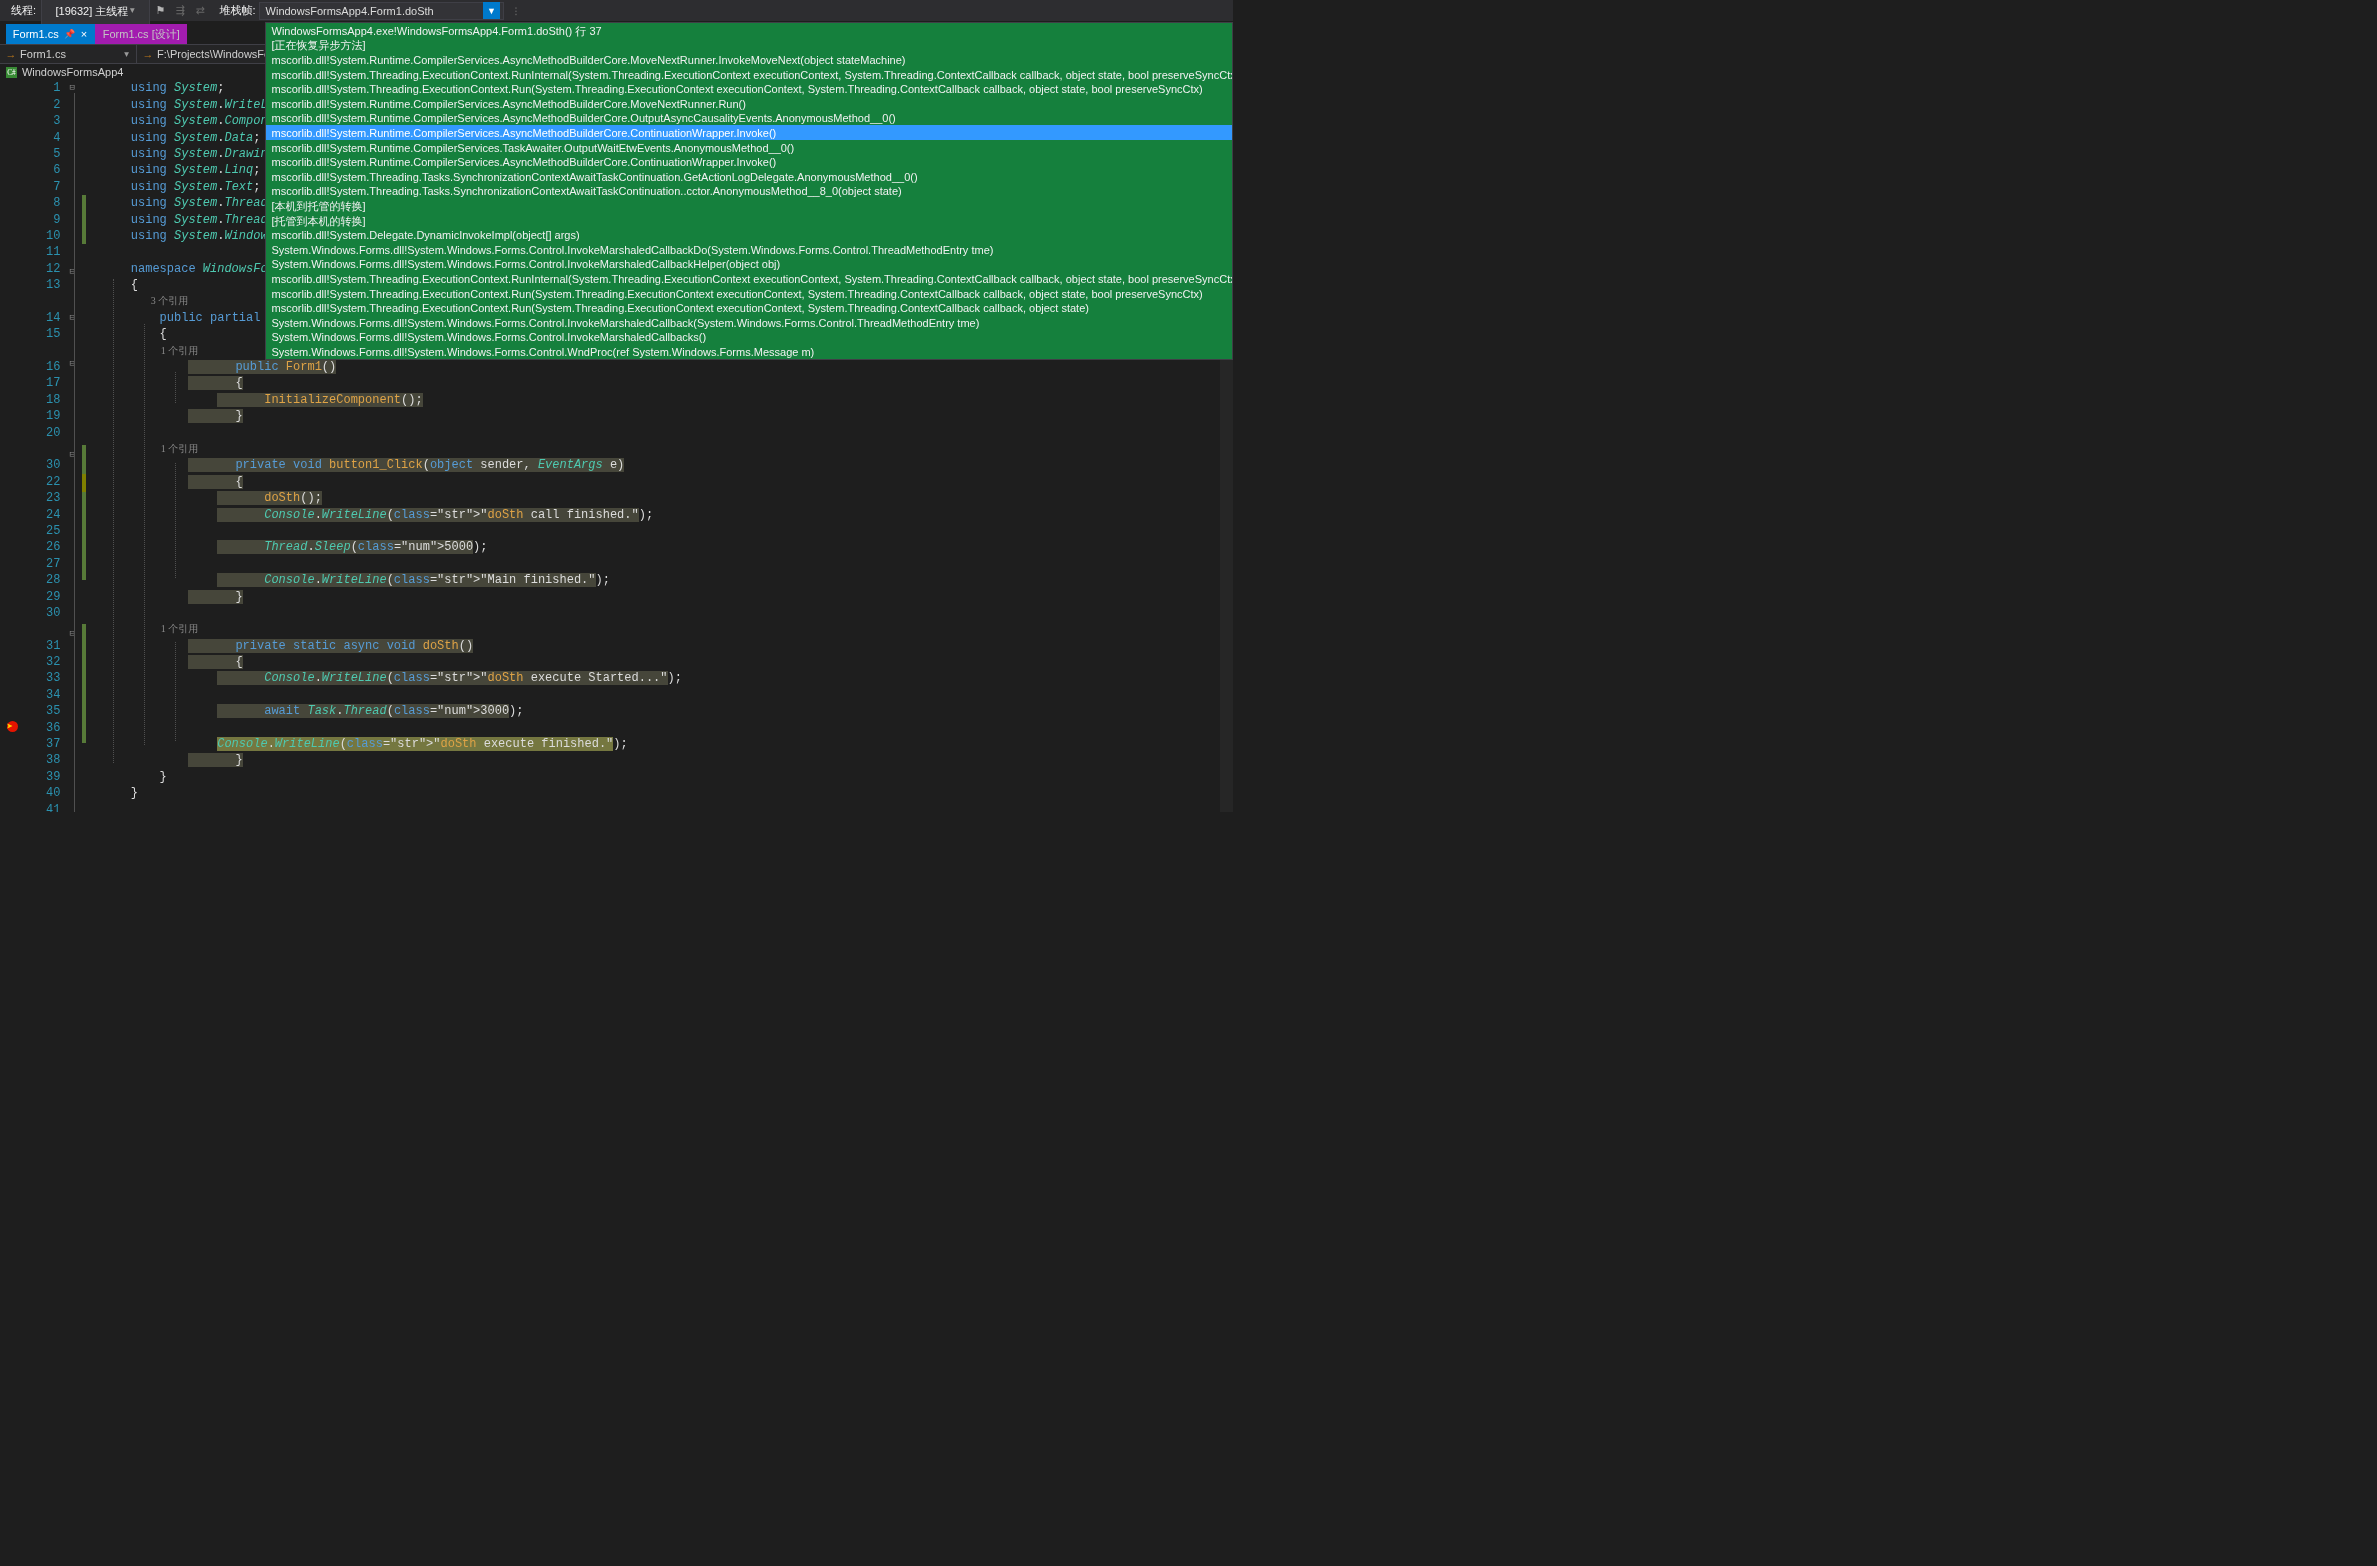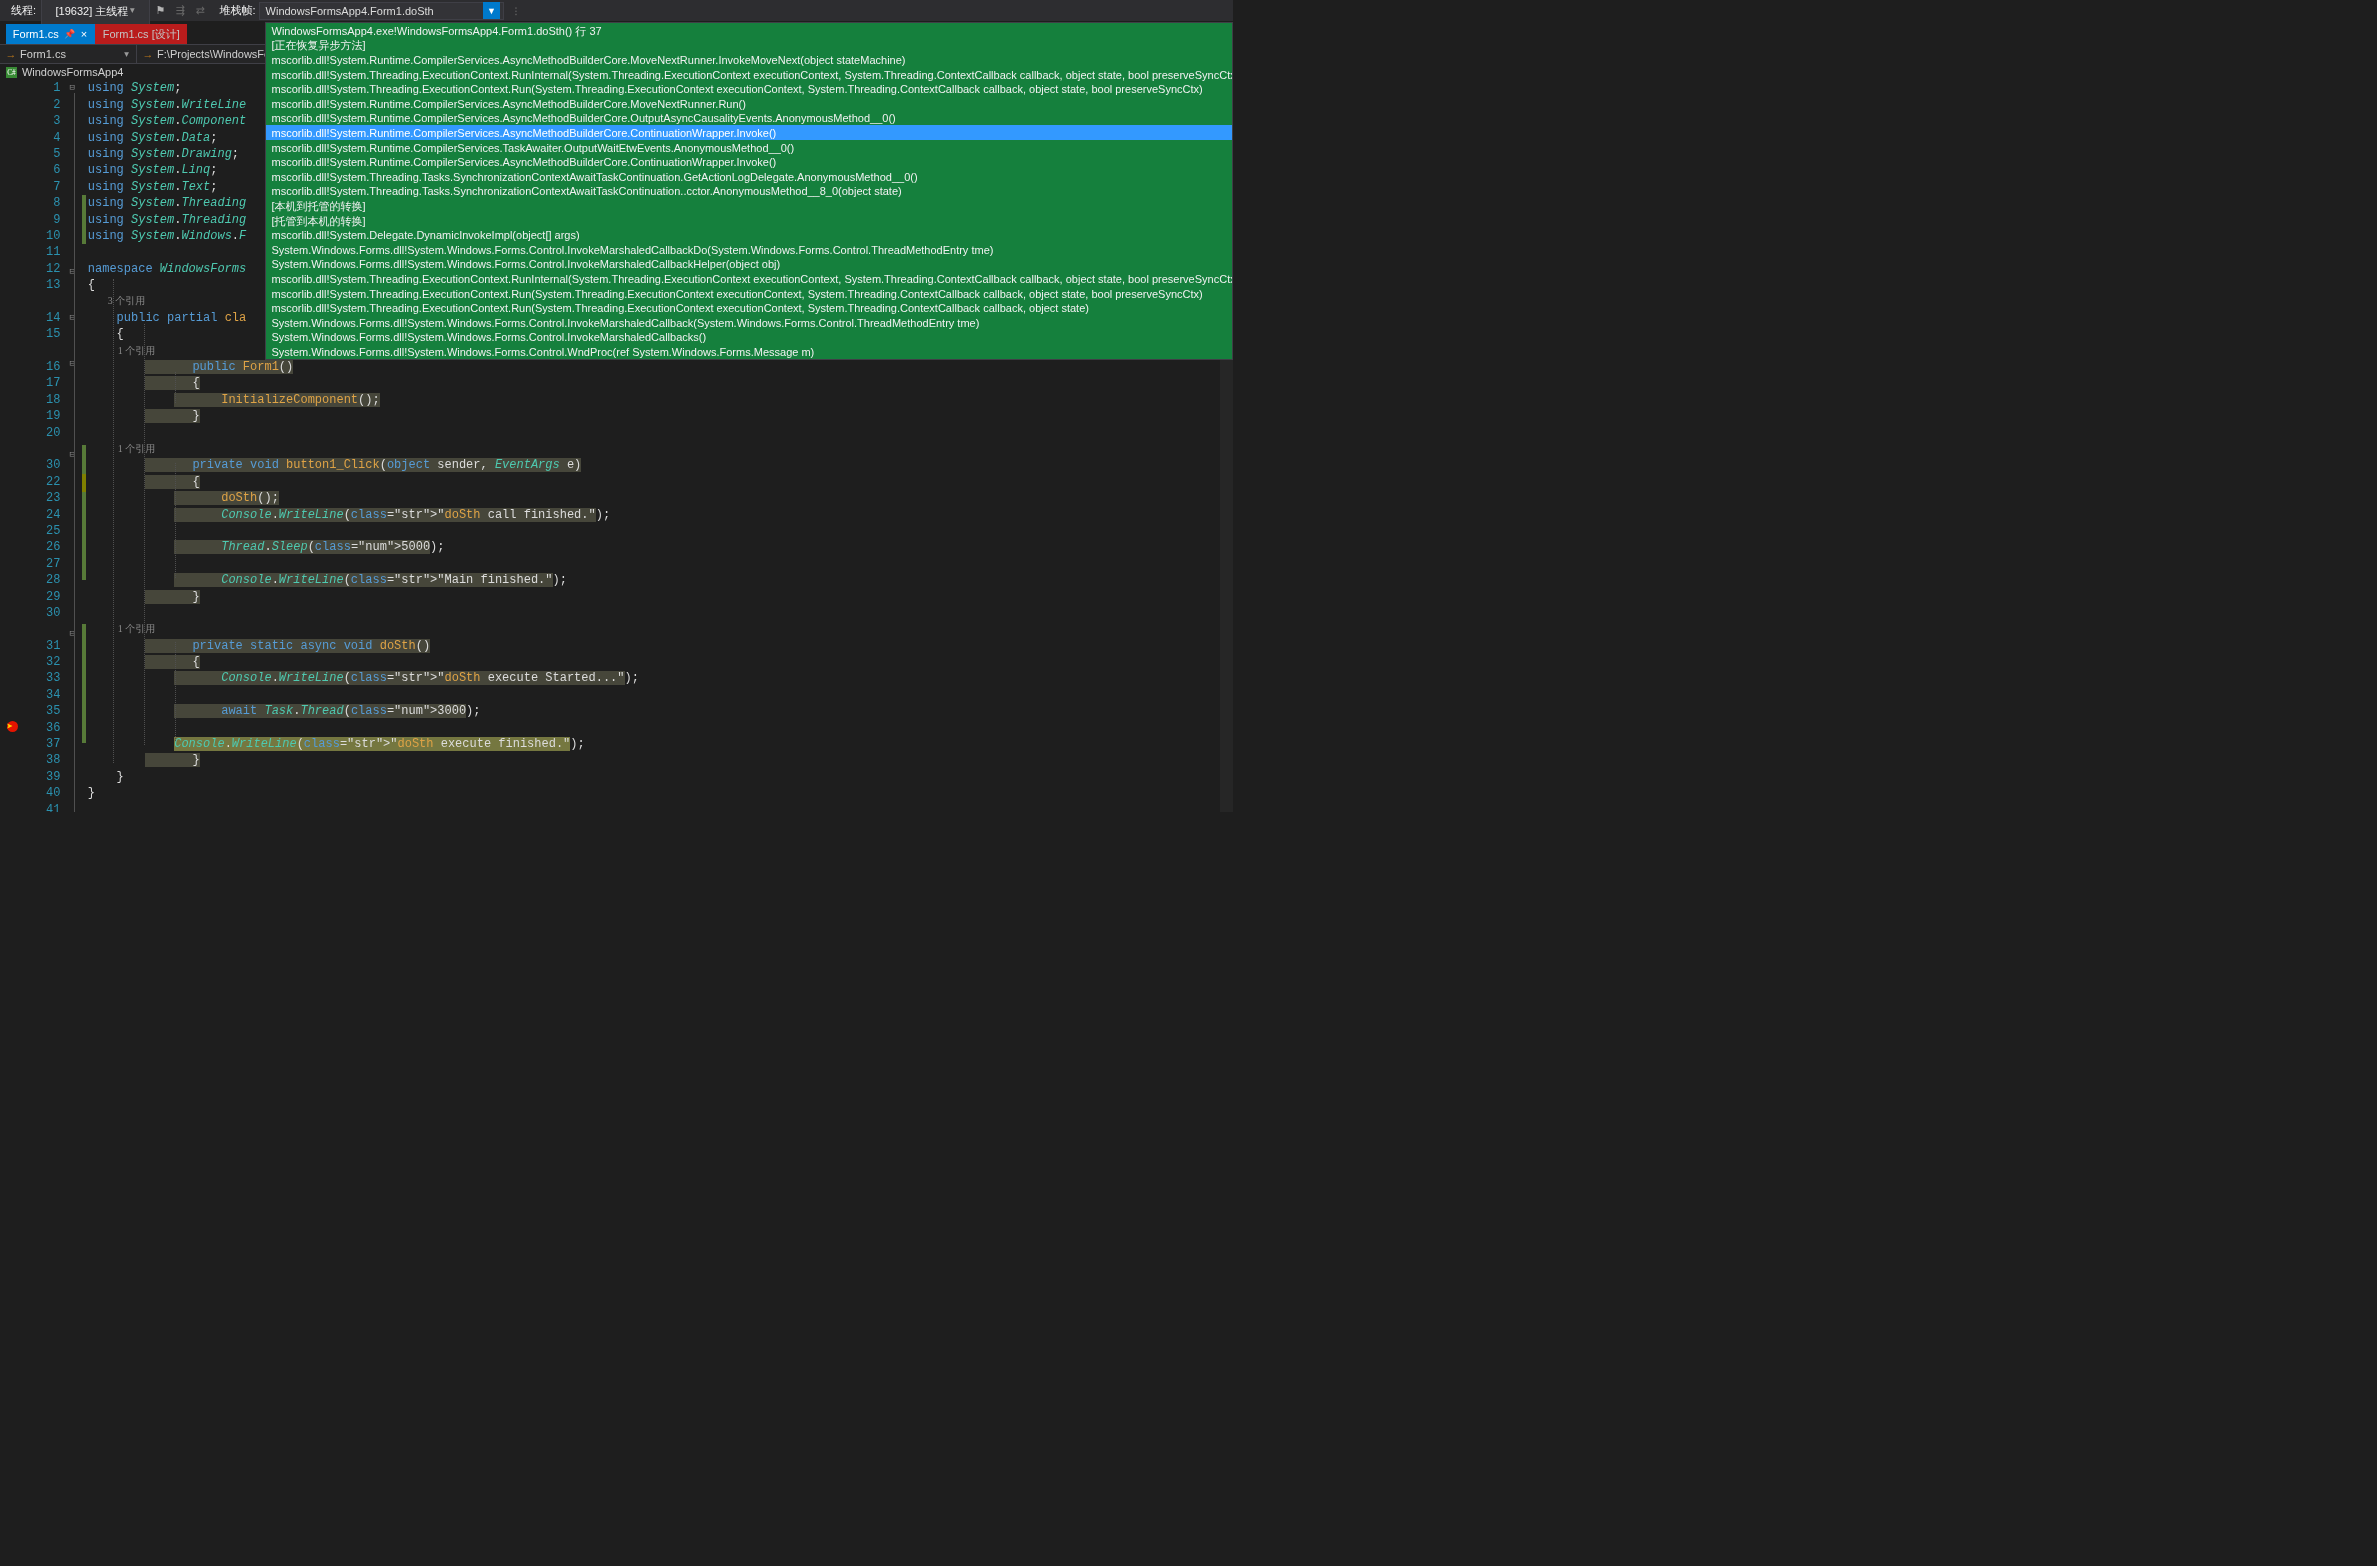--- a/index.html
+++ b/index.html
@@ -75,21 +75,21 @@
     display: flex;
     align-items: flex-end;
     background: #1e1e1e;
     height: 22px;
     padding-left: 5.5px;
     font-family: "Segoe UI", Tahoma, sans-serif;
     font-size: 11px;
   }
   .tab {
     padding: 2.7px 7.3px;
-    background: #b91c1c;
+    background: #a21caf;
     color: #c4c4c4;
     margin-right: 0.9px;
     cursor: pointer;
     display: flex;
     align-items: center;
     height: 20px;
   }
   .tab.active {
     background: #007acc;
     color: #fff;
@@ -322,21 +322,21 @@
     <div class="greenbar" style="top:365px;height:135px;"></div>
     <div class="greenbar" style="top:544px;height:119px;"></div>
     <div class="greenbar2" style="top:394px;height:18px;"></div>
 
     <div class="vline" style="left:31px;top:199px;height:484px;"></div>
     <div class="vline" style="left:62px;top:244px;height:421px;"></div>
     <div class="vline" style="left:93px;top:292px;height:31px;"></div>
     <div class="vline" style="left:93px;top:383px;height:115px;"></div>
     <div class="vline" style="left:93px;top:562px;height:99px;"></div>
 
-    <div id="codebody" style="padding-left:5.5px;">
+    <div id="codebody" style="padding-left:5.5px;margin-left:43px;">
         <div class="line"><span class="kw">using</span> <span class="type">System</span>;</div>
         <div class="line"><span class="kw">using</span> <span class="type">System</span>.<span class="type">WriteLine</span></div>
         <div class="line"><span class="kw">using</span> <span class="type">System</span>.<span class="type">Component</span></div>
         <div class="line"><span class="kw">using</span> <span class="type">System</span>.<span class="type">Data</span>;</div>
         <div class="line"><span class="kw">using</span> <span class="type">System</span>.<span class="type">Drawing</span>;</div>
         <div class="line"><span class="kw">using</span> <span class="type">System</span>.<span class="type">Linq</span>;</div>
         <div class="line"><span class="kw">using</span> <span class="type">System</span>.<span class="type">Text</span>;</div>
         <div class="line"><span class="kw">using</span> <span class="type">System</span>.<span class="type">Threading</span></div>
         <div class="line"><span class="kw">using</span> <span class="type">System</span>.<span class="type">Threading</span></div>
         <div class="line"><span class="kw">using</span> <span class="type">System</span>.<span class="type">Windows</span>.<span class="type">F</span></div>

